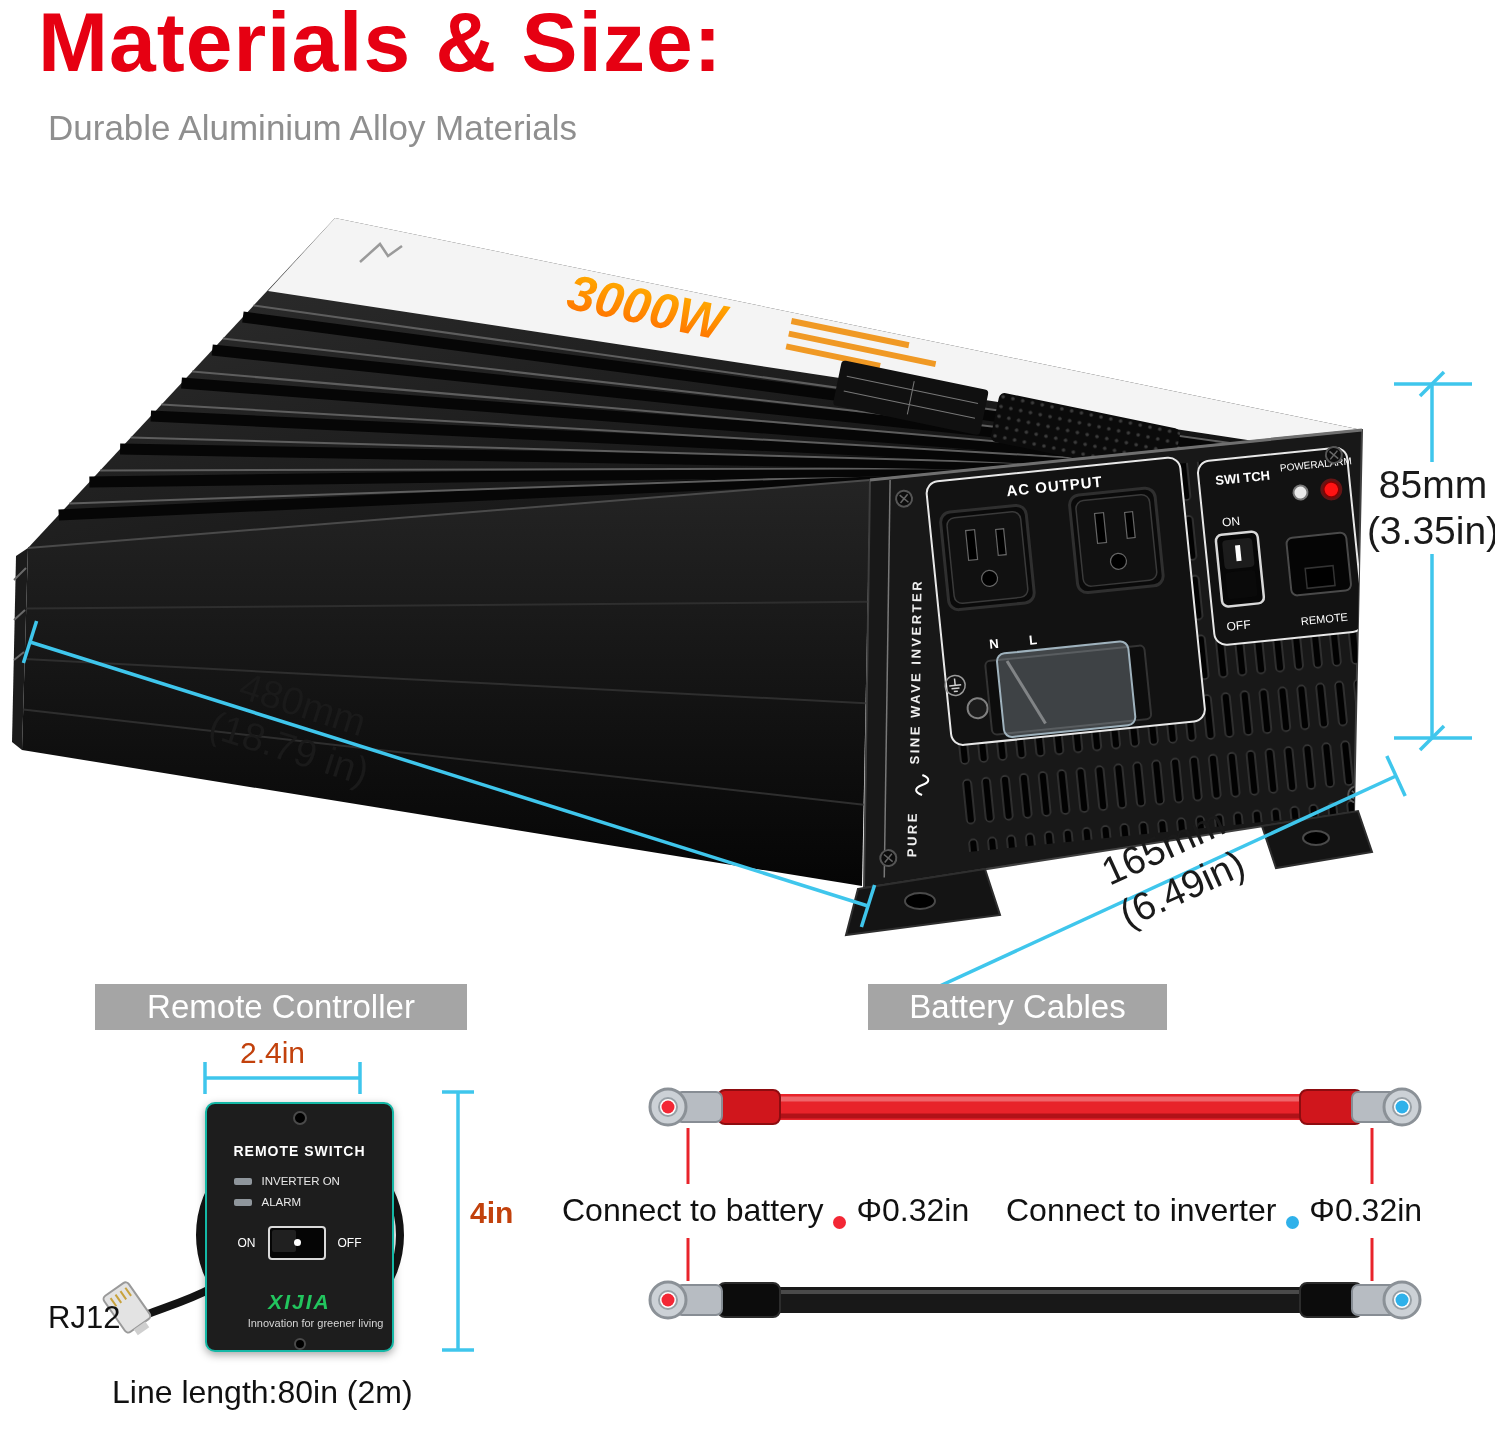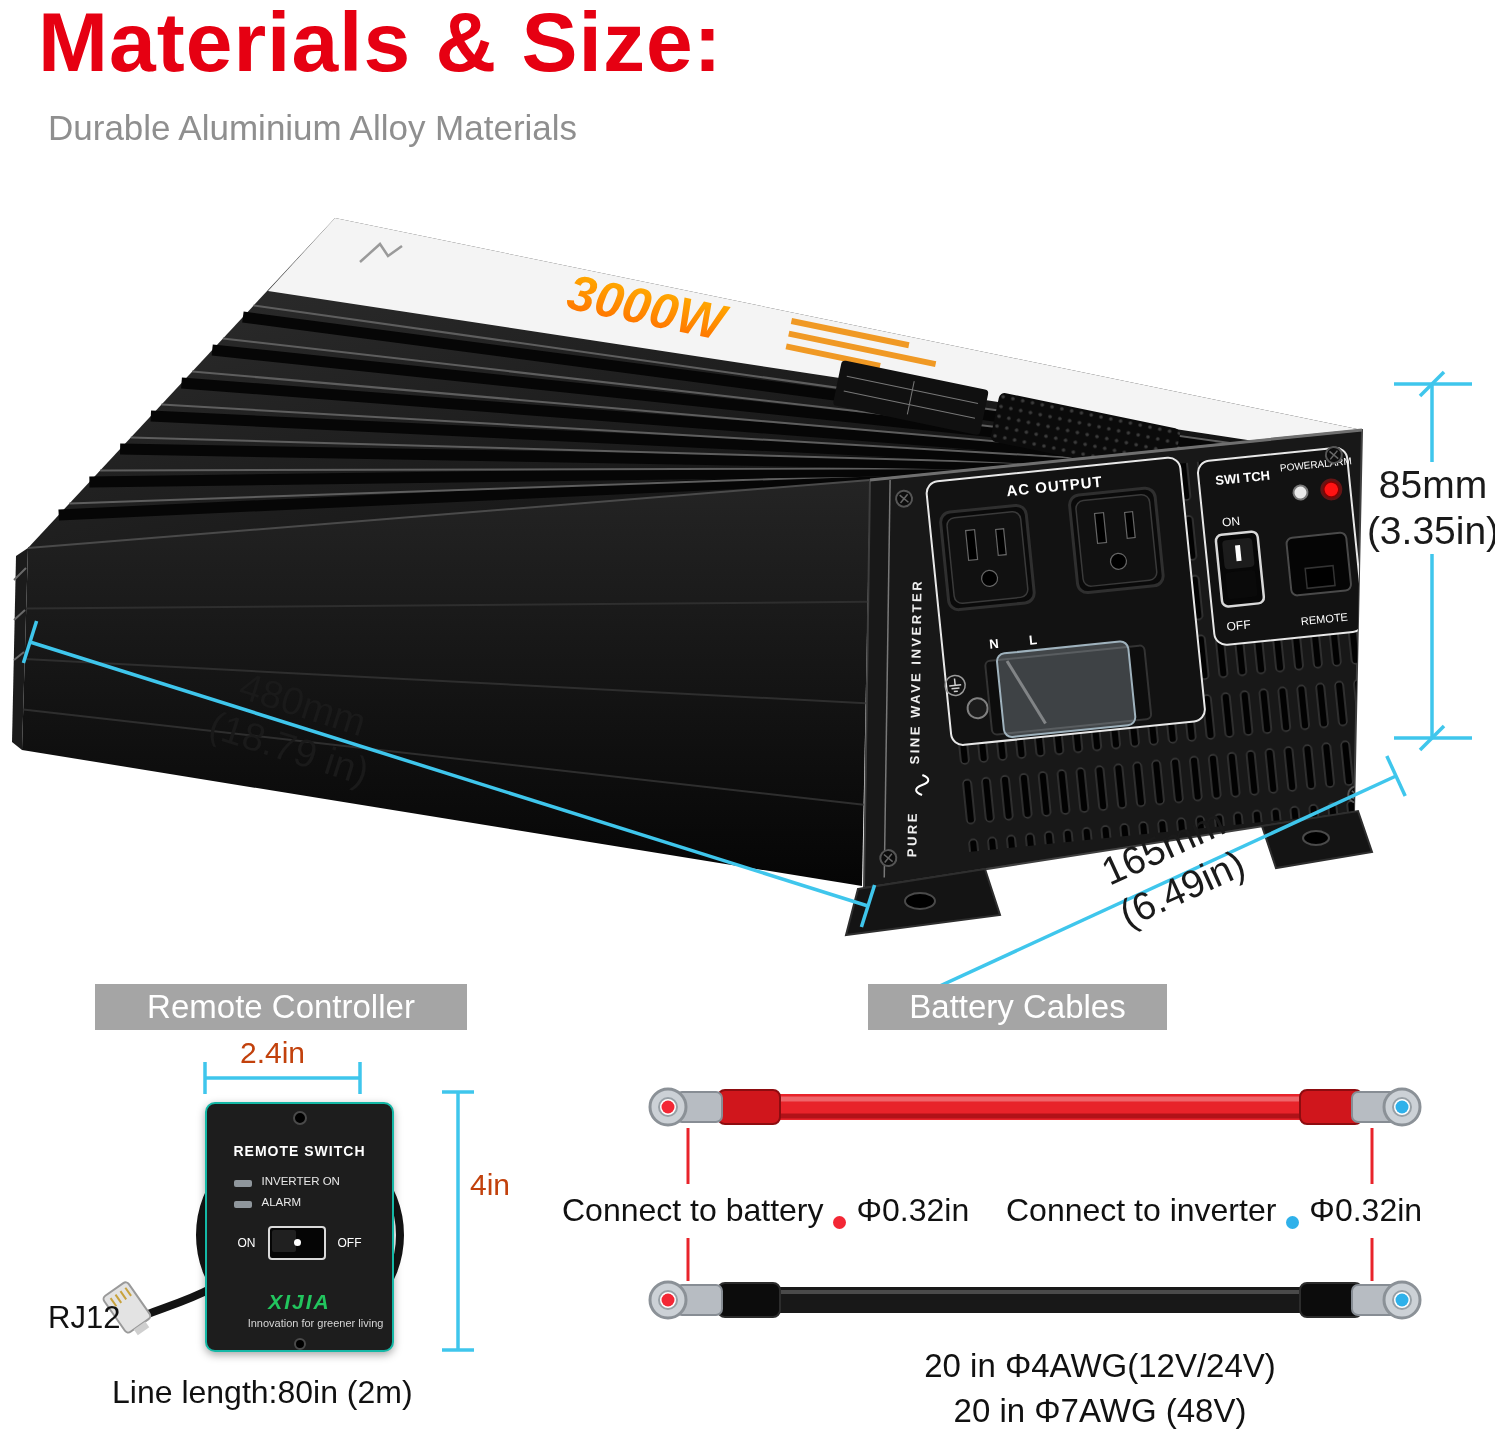--- a/index.html
+++ b/index.html
@@ -9,34 +9,34 @@
   .art{position:absolute;left:0;top:0;z-index:1;}
   .ov{position:absolute;z-index:2;}
   .title{left:38px;top:-6px;font-size:84px;font-weight:bold;color:#e60012;letter-spacing:1px;}
   .subtitle{left:48px;top:108px;font-size:35px;color:#8f8f8f;}
   .dim-label{font-size:39px;color:#1a1a1a;line-height:1.18;text-align:center;}
   .dim-h{left:1366px;top:462px;width:134px;background:#fff;}
   .dim-l{left:200px;top:648px;width:230px;transform:rotate(17.5deg);transform-origin:left top;}
   .dim-d{left:1040px;top:878px;width:250px;transform:rotate(-24.5deg);transform-origin:left top;}
   .small-dim{font-size:30px;color:#c2410c;}
   .lbl-24{left:240px;top:1036px;}
-  .lbl-4{left:470px;top:1168px;}
+  .lbl-4{left:470px;top:1196px;font-weight:bold;}
   .lbl-rj12{left:48px;top:1300px;font-size:31px;}
   .lbl-linelen{left:112px;top:1374px;font-size:32px;color:#111;}
   .banner{height:46px;background:#a5a5a5;color:#fff;font-size:33px;display:flex;
           align-items:center;justify-content:center;}
   .banner-remote{left:95px;top:984px;width:372px;}
   .banner-battery{left:868px;top:984px;width:299px;}
   .remote-plate{left:205px;top:1102px;width:185px;height:246px;background:#1d1d1d;
           border:2px solid #14b8a6;border-radius:10px;display:flex;flex-direction:column;
           align-items:center;box-shadow:0 3px 8px rgba(0,0,0,.35);}
   .r-hole{width:10px;height:10px;border-radius:50%;background:#000;border:2px solid #4a4a4a;margin-top:7px;}
   .r-hole2{width:8px;height:8px;border-radius:50%;background:#000;border:2px solid #4a4a4a;margin-top:9px;}
   .r-title{margin-top:18px;font-size:14px;font-weight:bold;letter-spacing:1px;color:#fff;}
-  .r-led-row{display:flex;align-items:flex-end;gap:10px;width:132px;margin-top:16px;}
+  .r-led-row{display:flex;align-items:center;gap:10px;width:132px;margin-top:16px;}
   .r-led-row + .r-led-row{margin-top:9px;}
   .r-led{width:18px;height:7px;background:#8f969c;border-radius:2px;}
   .r-led-label{font-size:11.5px;color:#e8e8e8;}
   .r-switch-row{display:flex;align-items:center;gap:12px;margin-top:18px;font-size:12px;color:#fff;}
   .r-rocker{position:relative;width:54px;height:30px;background:#050505;border:2px solid #d9d9d9;border-radius:4px;}
   .r-rocker .half{position:absolute;left:2px;top:2px;width:24px;height:22px;background:#202020;border-radius:2px;}
   .r-rocker .pivot{position:absolute;left:24px;top:11px;width:7px;height:7px;background:#fff;border-radius:50%;}
   .r-brand{margin-top:30px;font-size:21px;font-weight:bold;font-style:italic;letter-spacing:2px;color:#22c55e;}
   .r-slogan{margin-top:3px;font-size:11px;color:#d5d5d5;padding-left:32px;}
   .cable-label{top:1192px;font-size:32px;color:#111;display:flex;align-items:flex-end;gap:10px;white-space:nowrap;}
@@ -378,18 +378,14 @@
   <span>Connect to battery</span>
   <span class="dot dot-red"></span>
   <span>Φ0.32in</span>
 </div>
 <div class="ov cable-label cl-right">
   <span>Connect to inverter</span>
   <span class="dot dot-blue"></span>
   <span>Φ0.32in</span>
 </div>
 
-<div class="ov cable-specs">
-  <div>20 in Φ4AWG(12V/24V)</div>
-  <div>20 in Φ7AWG (48V)</div>
-</div>
 
 </div>
 
 </body></html>

